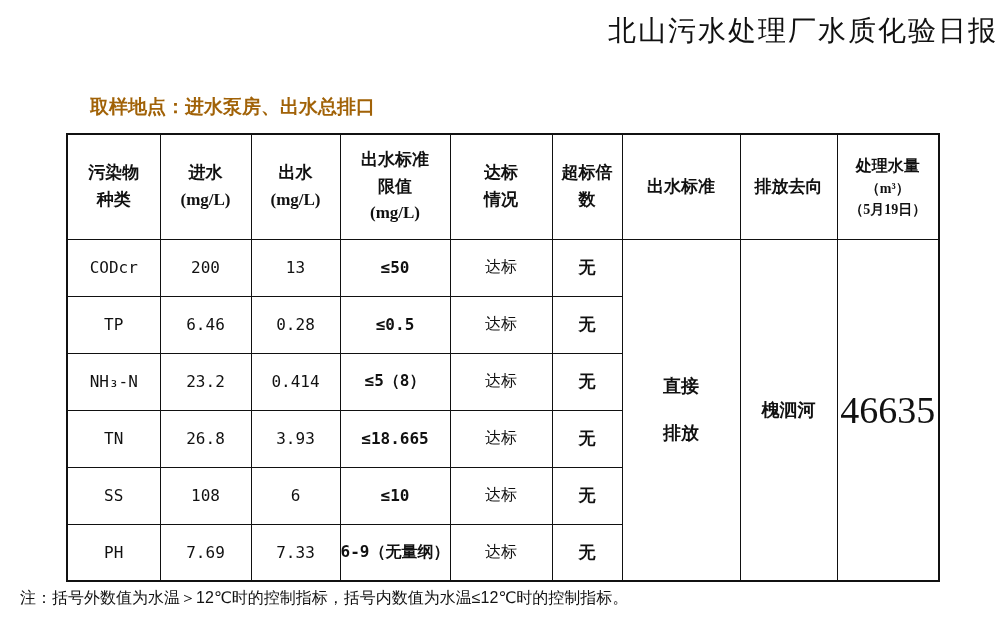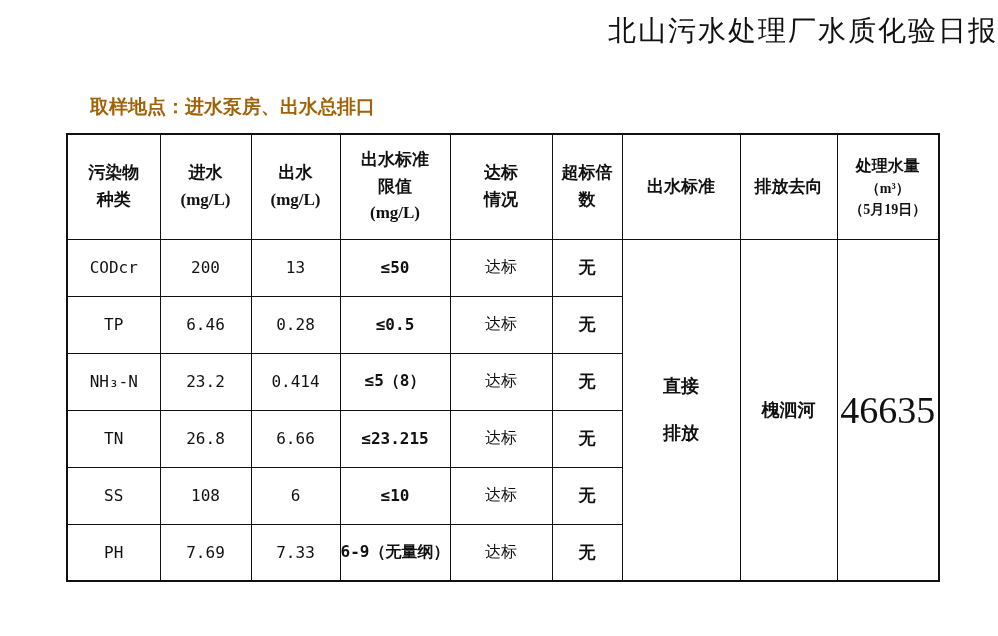--- a/index.html
+++ b/index.html
@@ -172,22 +172,22 @@
       <td class="num">23.2</td>
       <td class="num">0.414</td>
       <td class="limit">≤5（8）</td>
       <td class="status">达标</td>
       <td class="exceed">无</td>
     </tr>
 
     <tr class="data-row">
       <td class="pollutant">TN</td>
       <td class="num">26.8</td>
-      <td class="num">6.66</td>
-      <td class="limit">≤23.215</td>
+      <td class="num">3.93</td>
+      <td class="limit">≤18.665</td>
       <td class="status">达标</td>
       <td class="exceed">无</td>
     </tr>
 
     <tr class="data-row">
       <td class="pollutant">SS</td>
       <td class="num">108</td>
       <td class="num">6</td>
       <td class="limit">≤10</td>
       <td class="status">达标</td>
@@ -198,14 +198,15 @@
       <td class="pollutant">PH</td>
       <td class="num">7.69</td>
       <td class="num">7.33</td>
       <td class="limit">6-9（无量纲）</td>
       <td class="status">达标</td>
       <td class="exceed">无</td>
     </tr>
   </tbody>
     </table>
 
+  <div class="footnote">注：括号外数值为水温＞12℃时的控制指标，括号内数值为水温≤12℃时的控制指标。</div>
 
 </div>
 
 </body></html>

